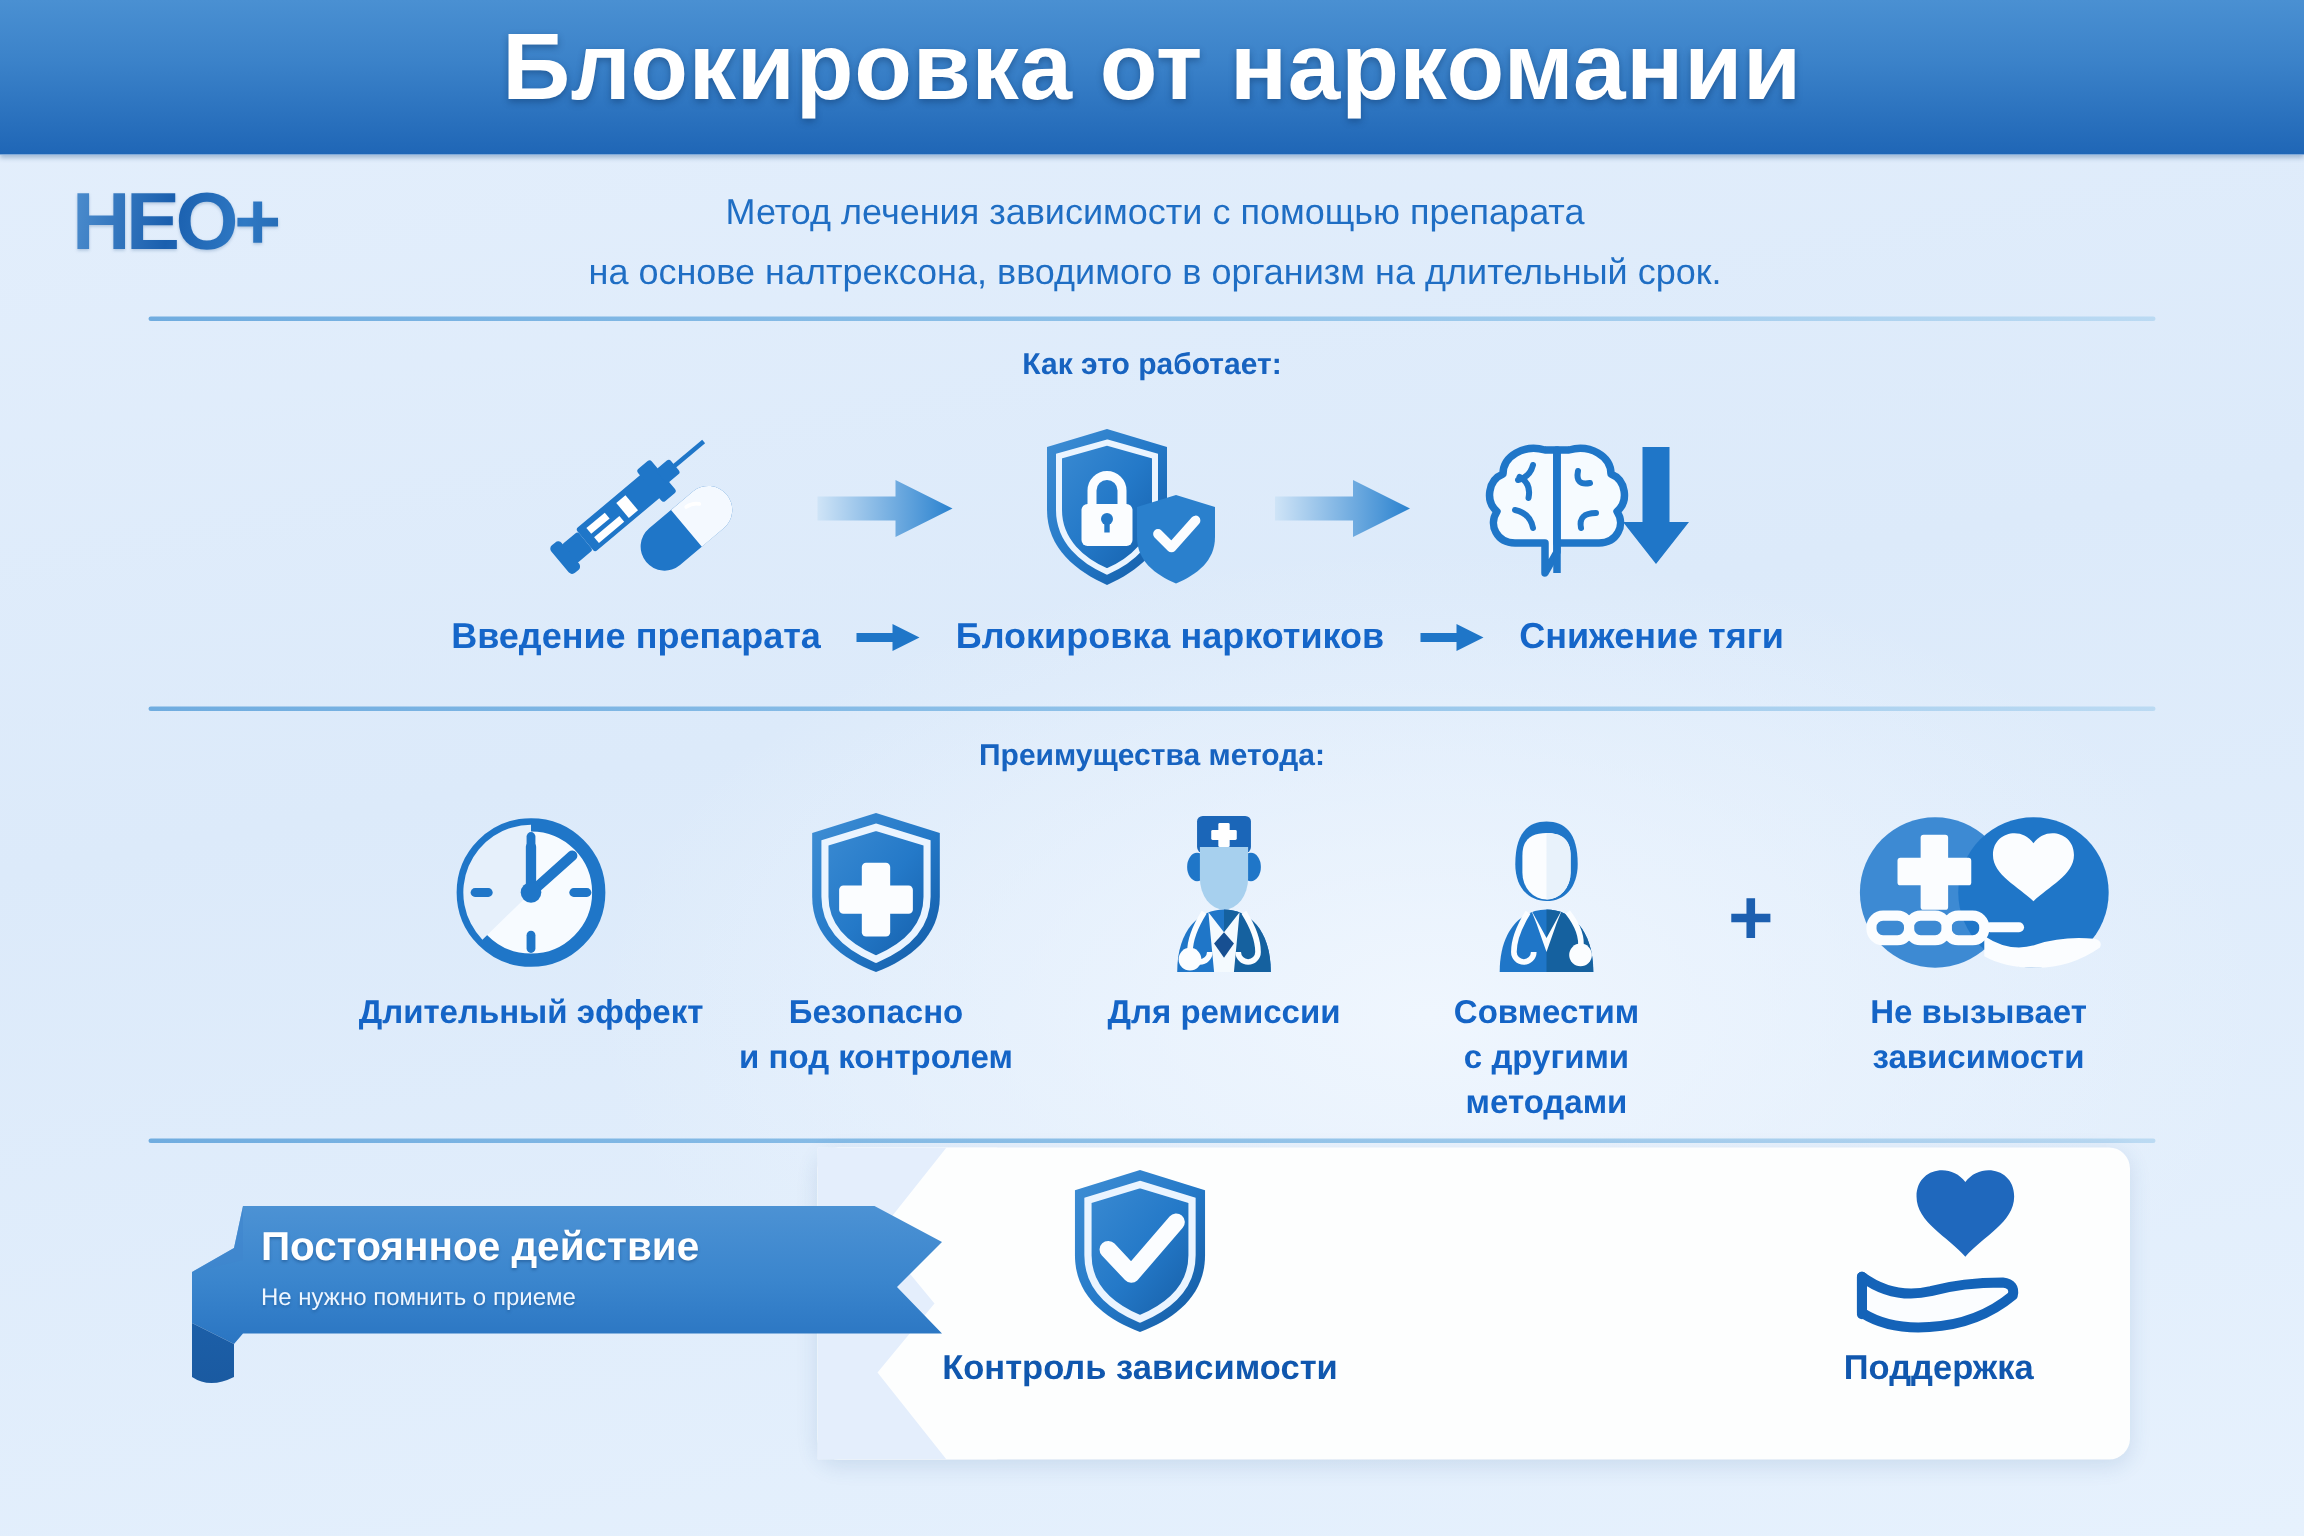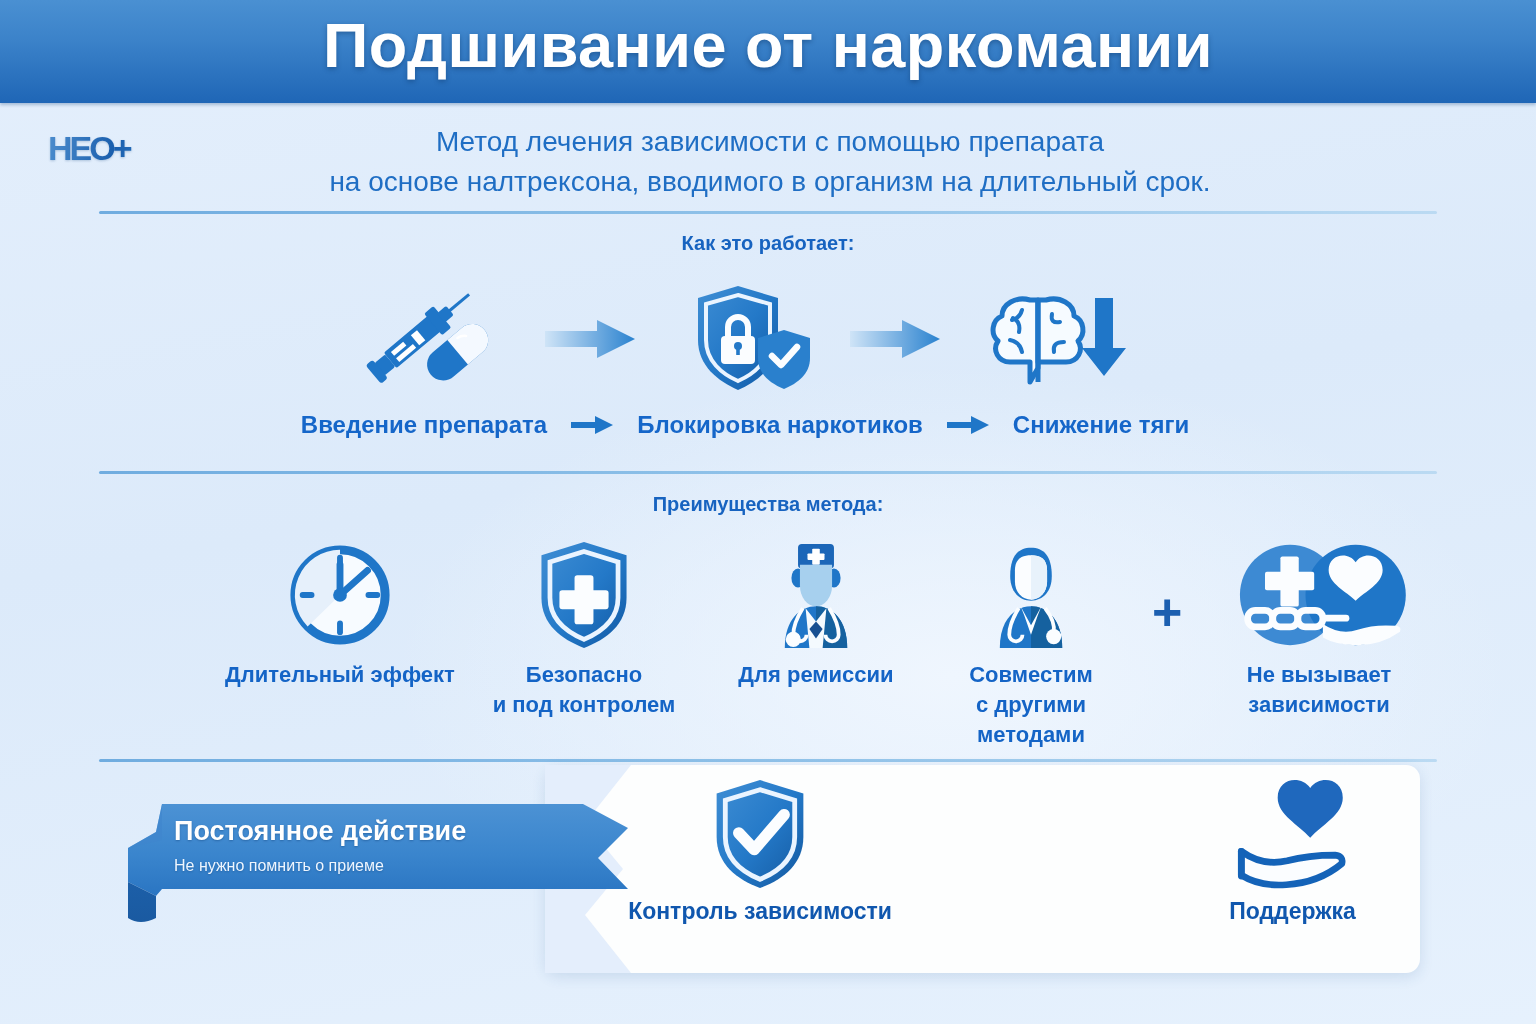--- a/index.html
+++ b/index.html
@@ -26,28 +26,28 @@
   #header-title{
     position:absolute;left:0;top:9px;width:1536px;text-align:center;
     color:#fff;font-size:63px;font-weight:bold;letter-spacing:.5px;
     text-shadow:0 2px 5px rgba(10,50,100,.45);
     white-space:nowrap;
   }
 
   
   #logo{
     position:absolute;left:48px;top:117px;width:190px;height:62px;
-    font-size:34px;font-weight:bold;line-height:62px;letter-spacing:-3px;
+    font-size:54px;font-weight:bold;line-height:62px;letter-spacing:-3px;
     background:linear-gradient(100deg,#4f8fcf 0%,#1a5fae 35%,#2f79c4 60%,#124f97 100%);
     -webkit-background-clip:text;background-clip:text;color:transparent;
     filter:drop-shadow(0 1px 1px rgba(20,70,130,.25));
   }
   #intro-text{
     position:absolute;left:260px;top:122px;width:1020px;
-    text-align:center;color:#1f6ec4;font-size:28px;line-height:40px;
+    text-align:center;color:#1f6ec4;font-size:24px;line-height:40px;
   }
   .divider{
     position:absolute;left:99px;width:1338px;height:3px;
     background:linear-gradient(90deg,#6aa9de 0%,#8fc2e9 55%,#b9d9f2 100%);
     border-radius:2px;opacity:.95;
   }
   #div1{top:211px;} #div2{top:471px;} #div3{top:759px;}
 
   
   .section-heading{
@@ -72,21 +72,21 @@
   .how-label{color:#1566c9;font-size:24px;font-weight:bold;white-space:nowrap;}
   .small-arrow{width:42px;height:20px;flex:0 0 42px;}
 
   
   #adv-row{position:absolute;left:96px;top:540px;width:1344px;height:200px;}
   .adv-item{position:absolute;top:0;text-align:center;}
   .adv-icon{height:110px;display:flex;align-items:center;justify-content:center;}
   .adv-label{
     margin-top:10px;color:#1464c6;font-size:22px;font-weight:bold;line-height:30px;
   }
-  #adv-0{left:124px;width:240px;}
+  #adv-0{left:138px;width:240px;}
   #adv-1{left:368px;width:240px;}
   #adv-2{left:615px;width:210px;}
   #adv-3{left:830px;width:210px;}
   #adv-4{left:1088px;width:270px;}
   #plus-sign{position:absolute;left:1056px;top:46px;color:#1c5fb0;
     font-size:52px;font-weight:bold;line-height:52px;}
 
   
   #white-card{
     position:absolute;left:545px;top:765px;width:875px;height:208px;
@@ -115,21 +115,21 @@
     font-size:16px;white-space:nowrap;text-shadow:0 1px 2px rgba(10,50,100,.30);
   }
   svg{display:block;overflow:visible;}
 </style>
 </head>
 <body>
 
 <div id="poster">
 
   <div id="header">
-    <div id="header-title">Подшивание от наркомании</div>
+    <div id="header-title">Блокировка от наркомании</div>
   </div>
 
   <div id="logo">НЕО+</div>
 
   <div id="intro-text">
     <div>Метод лечения зависимости с помощью препарата</div>
     <div>на основе налтрексона, вводимого в организм на длительный срок.</div>
   </div>
 
   <div class="divider" id="div1"></div>

